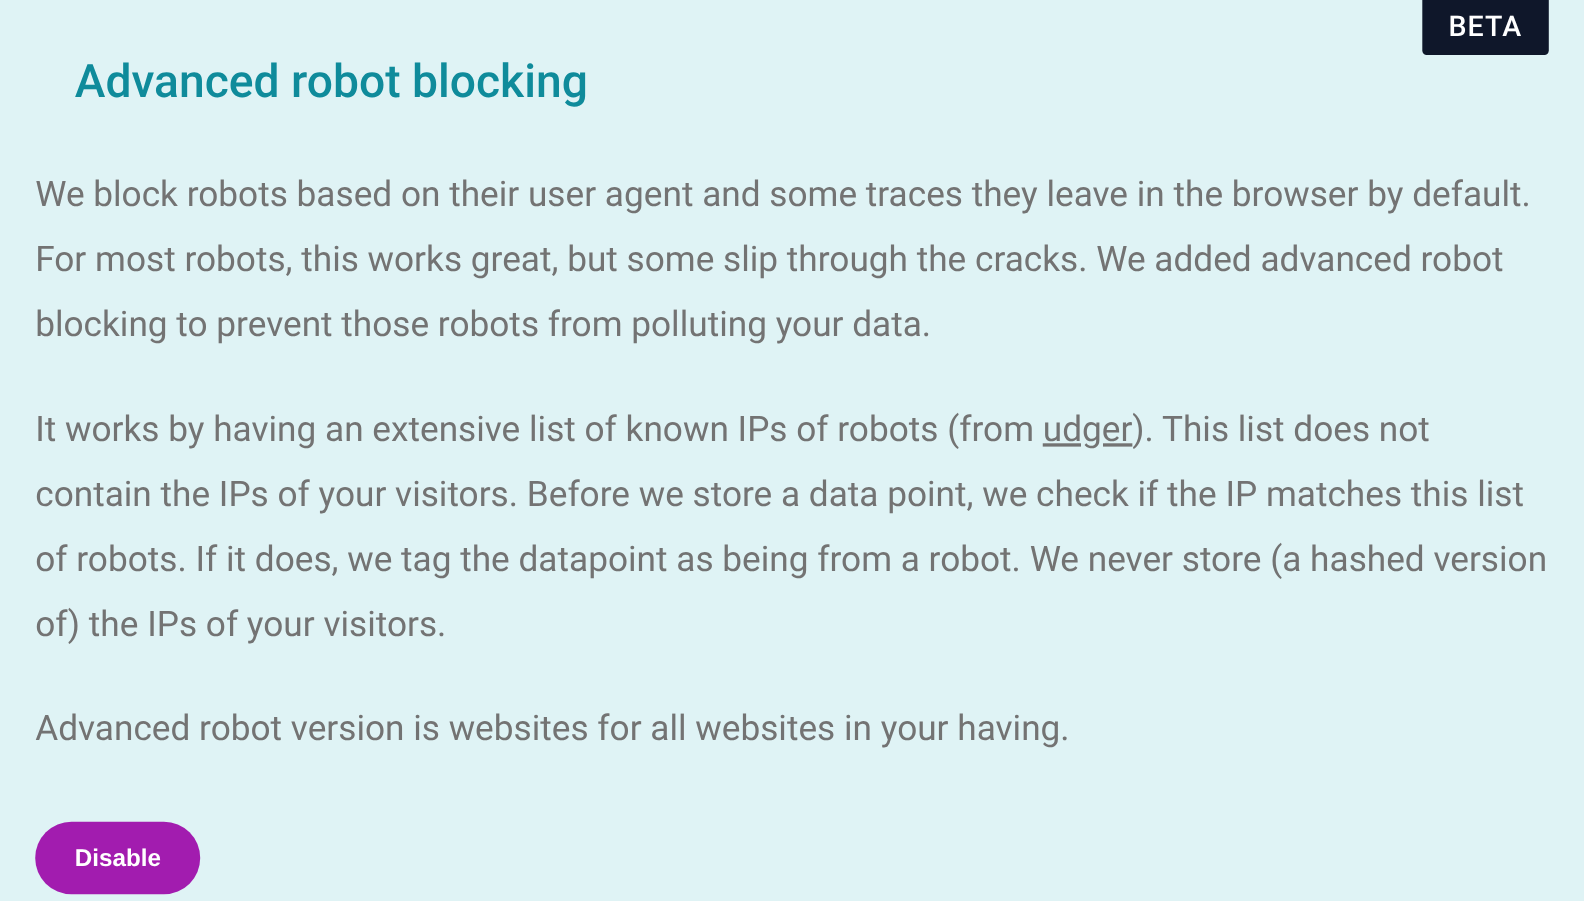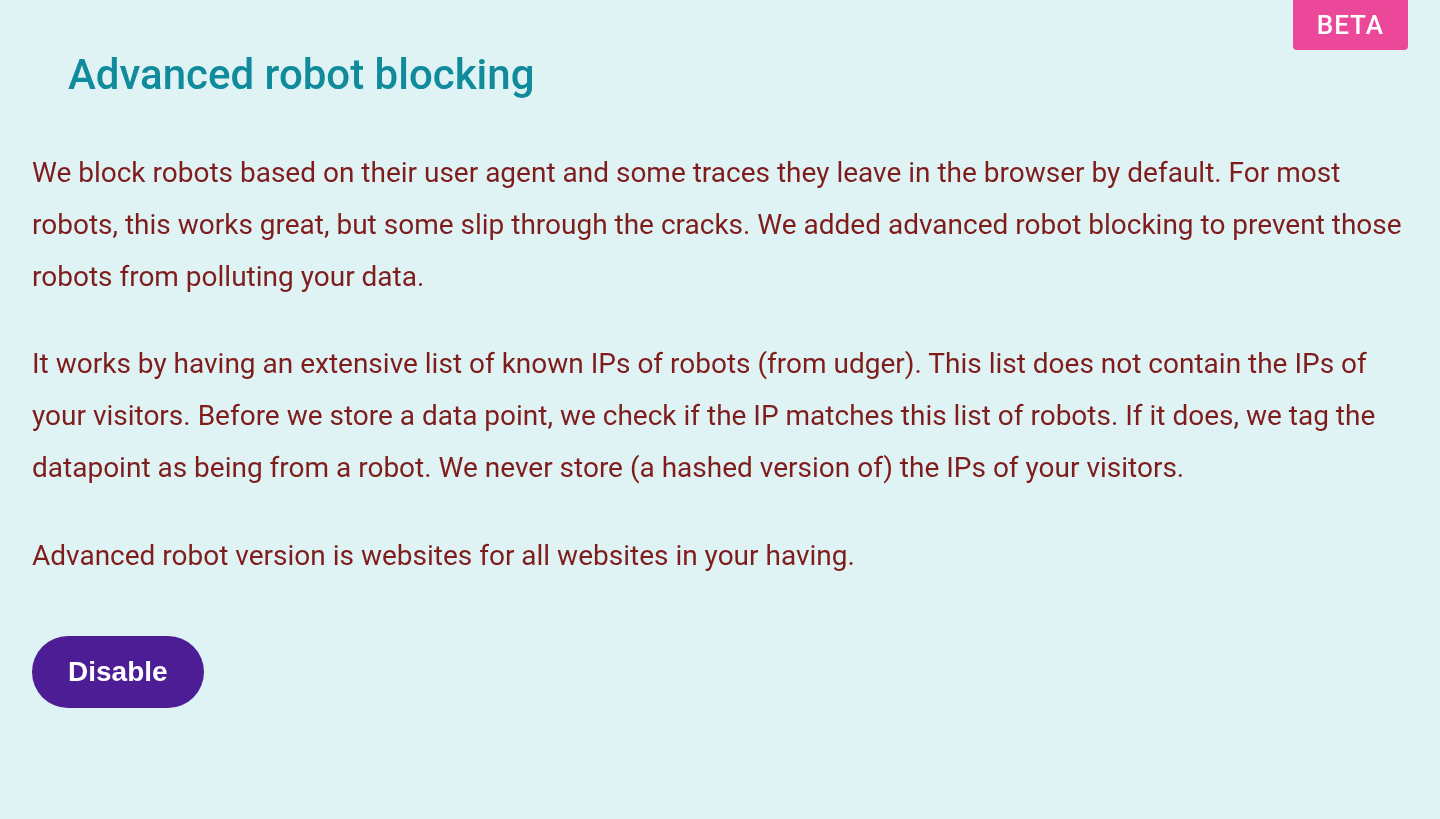--- a/index.html
+++ b/index.html
@@ -13,56 +13,57 @@
       color: #0f8b9b;
       padding: 32px;
       width: 1440px;
       min-height: 819px;
       position: relative;
     }
     .badge {
       position: absolute;
       top: 0;
       right: 32px;
-      background-color: #ec4899;
+      background-color: #0f172a;
       color: #ffffff;
       padding: 10px 24px;
       font-size: 26px;
       font-weight: 500;
       letter-spacing: 1px;
       border-radius: 0 0 4px 4px;
     }
     h1 {
       font-size: 42px;
       font-weight: 500;
       color: #0f8b9b;
       margin-bottom: 48px;
       margin-top: 18px;
       margin-left: 36px;
     }
     p {
-      font-size: 28px;
+      font-size: 32px;
       line-height: 1.85;
-      color: #7f1d1d;
+      color: #737373;
       margin-bottom: 36px;
       font-weight: 400;
     }
     .underline {
+      text-decoration: underline;
       cursor: pointer;
       text-align: center;
     }
     .bold {
       font-weight: 400;
     }
     .disable-btn {
-      background-color: #4c1d95;
+      background-color: #a21caf;
       color: #ffffff;
       border: none;
       padding: 20px 36px;
-      font-size: 28px;
+      font-size: 22px;
       font-weight: 600;
       border-radius: 40px;
       cursor: pointer;
       margin-top: 18px;
     }
   </style>
 </head>
 <body>
 
 

